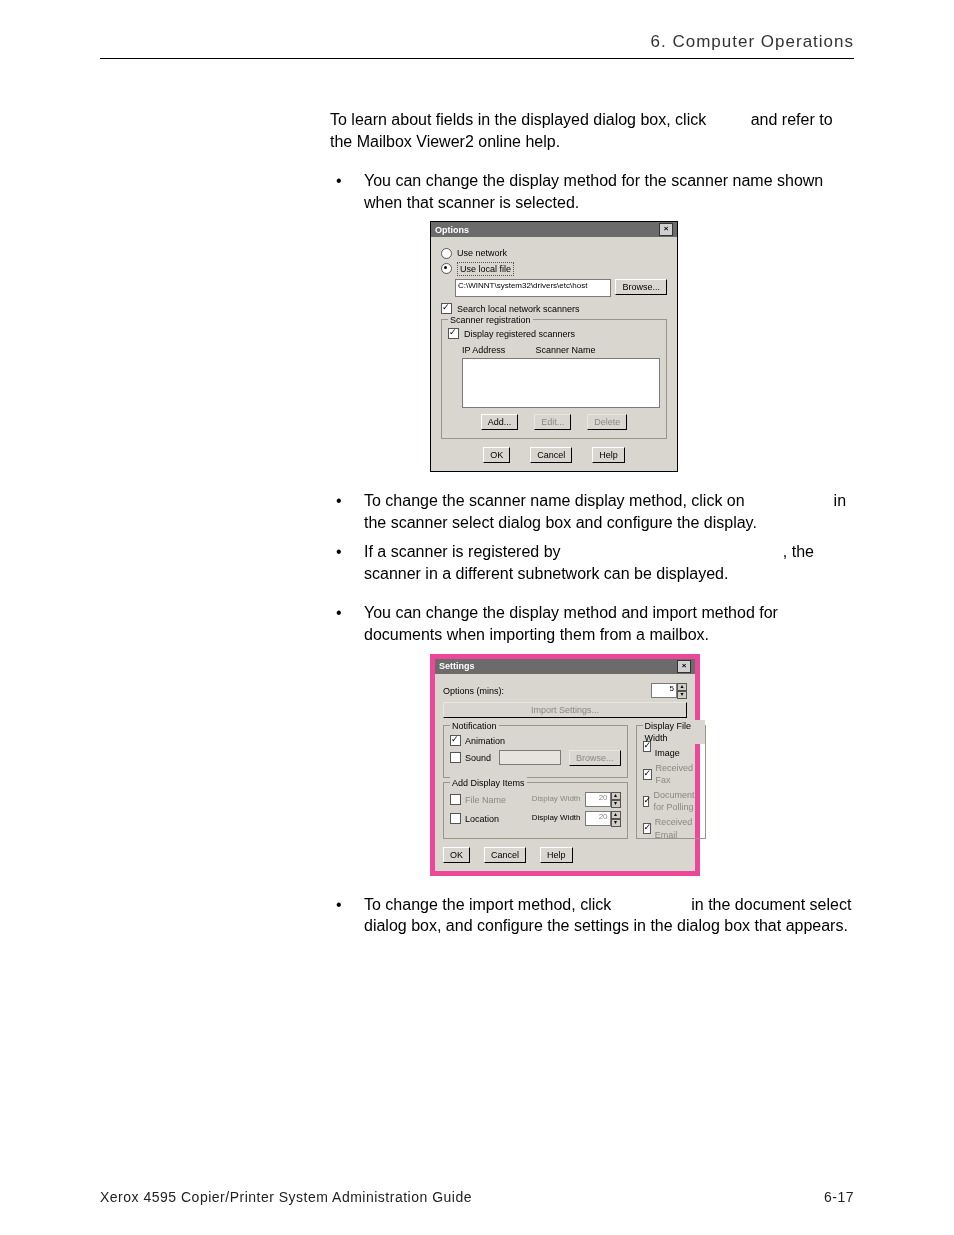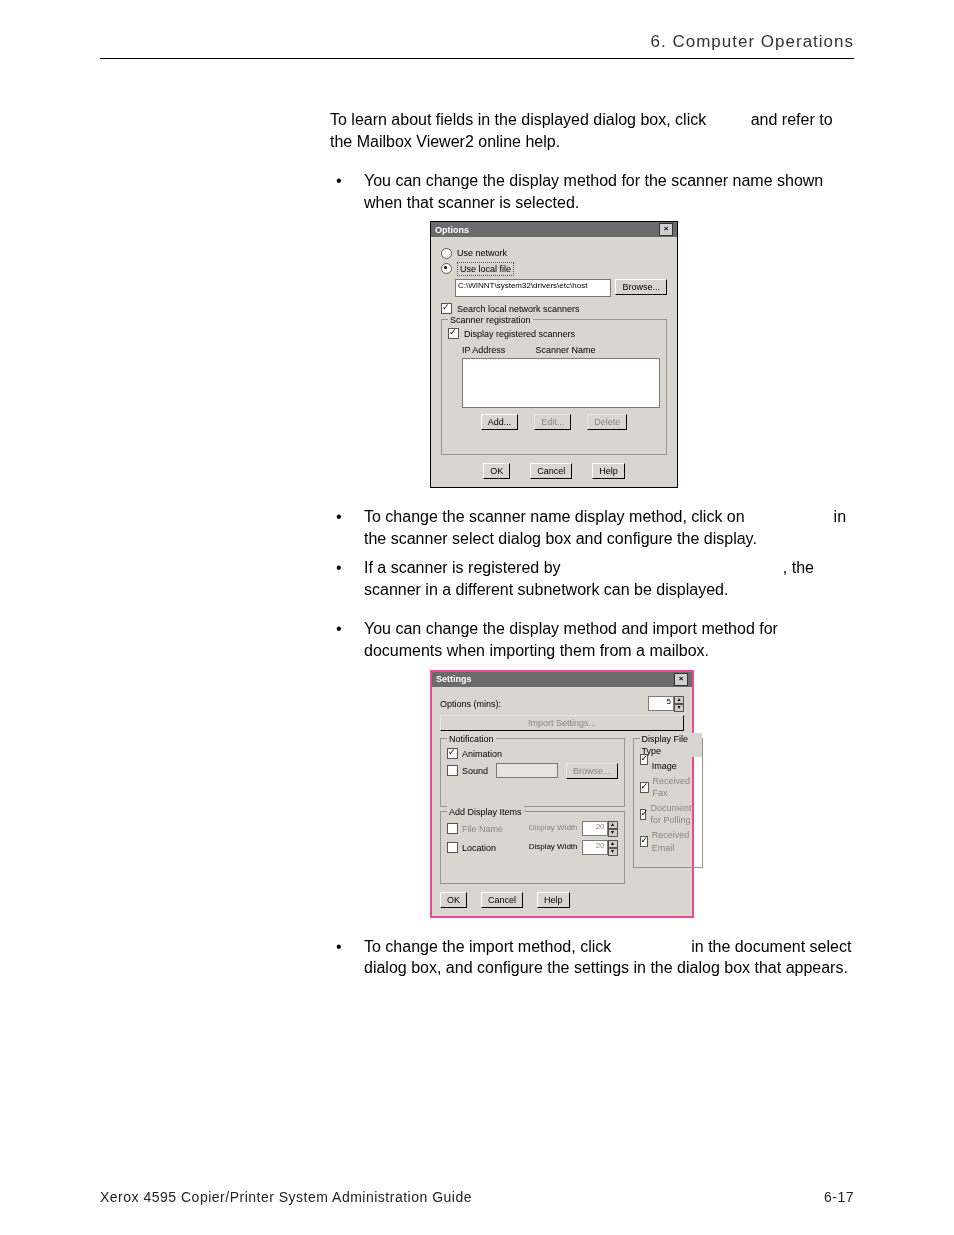--- a/index.html
+++ b/index.html
@@ -120,38 +120,38 @@
   .path-input {
     flex:1; height: 14px; background:#fff; border:1px solid #7a7a7a; font-size:8px; padding:1px 2px;
     overflow:hidden; white-space:nowrap;
   }
   .btn3d {
     background:#d9d6cf; border:1px solid #000; border-top-color:#fff; border-left-color:#fff;
     font-size:9px; padding:1px 6px; height:16px; line-height:12px; box-sizing:border-box;
   }
   .btn3d.disabled { color:#8a877f; border-top-color:#e8e6df; border-left-color:#e8e6df;}
   .fieldset {
-    border:1px solid #9a968c; margin-top:4px; padding:6px 6px 24px 6px; position:relative;
+    border:1px solid #9a968c; margin-top:4px; padding:6px 6px 8px 6px; position:relative;
   }
   .fieldset .legend {
     position:absolute; top:-6px; left:6px; background:#d9d6cf; padding:0 2px; font-size:9px;
   }
   .list-head {
     display:flex; font-size:9px; margin:4px 0 0 14px; gap:30px;
   }
   .list-box {
     margin:2px 0 6px 14px; height:48px; background:#fff; border:1px solid #7a7a7a;
   }
   .btn-row { display:flex; gap:16px; justify-content:center; margin-top:6px;}
   .dlg-bottom { display:flex; gap:20px; justify-content:center; margin-top:8px;}
 
   
   .dlg2 {
     width: 260px;
-    border:2px solid #ec4899;
+    border:5px solid #ec4899;
     font-family: "MS Sans Serif", Tahoma, sans-serif;
     font-size:9px;
     background:#d9d6cf;
     color:#000;
   }
   .dlg2-body { padding:6px 8px 8px 8px; }
   .cols { display:flex; gap:8px; }
   .colL { flex:1; }
   .colR { flex:1; }
   .row { display:flex; align-items:center; gap:4px; margin:3px 0; }
@@ -341,21 +341,21 @@
                         <div>▴</div>
                         <div>▾</div>
                       </span>
                   </span>
                 </div>
               </div>
             </div>
 
             <div class="colR">
               <div class="fieldset" style="height:98px;">
-                <span class="legend">Display File Type</span>
+                <span class="legend">Display File Width</span>
                 <div class="row">
                   <span class="chk checked"></span>
                   <span>Scanned Image</span>
                 </div>
                 <div class="row">
                   <span class="chk checked"></span>
                   <span class="disabled-text">Received Fax</span>
                 </div>
                 <div class="row">
                   <span class="chk checked"></span>

